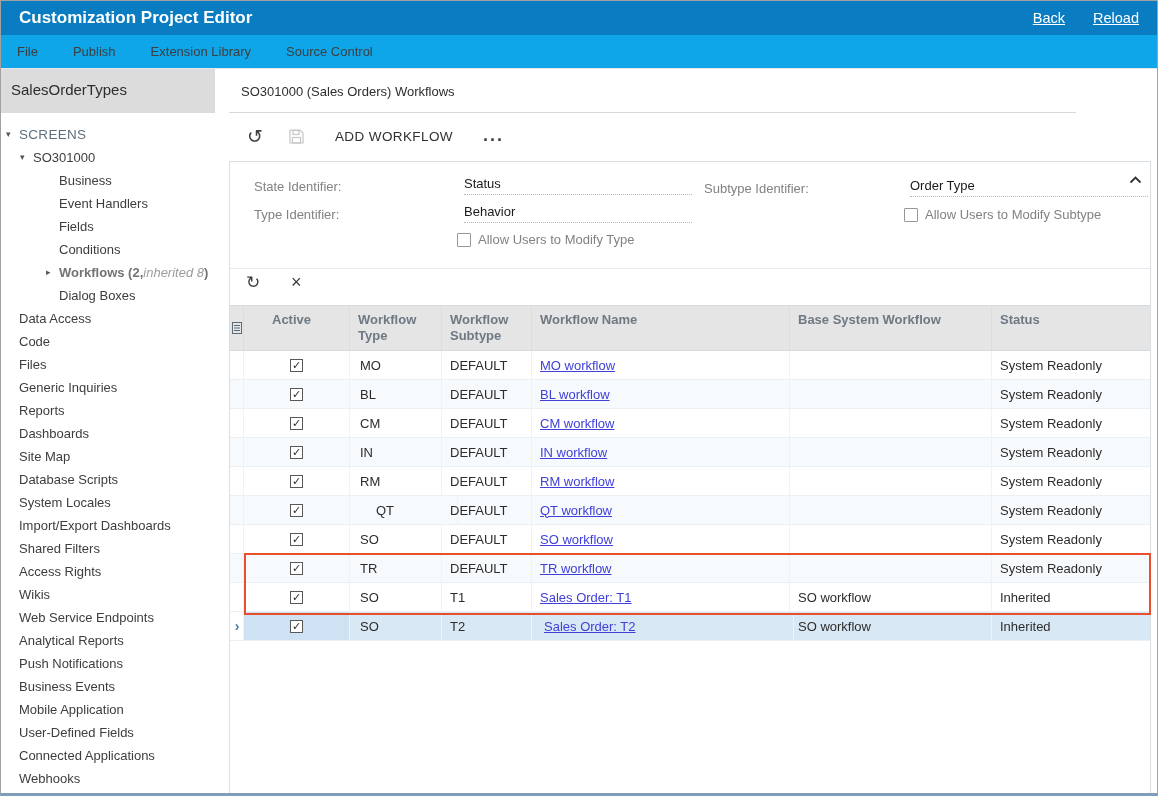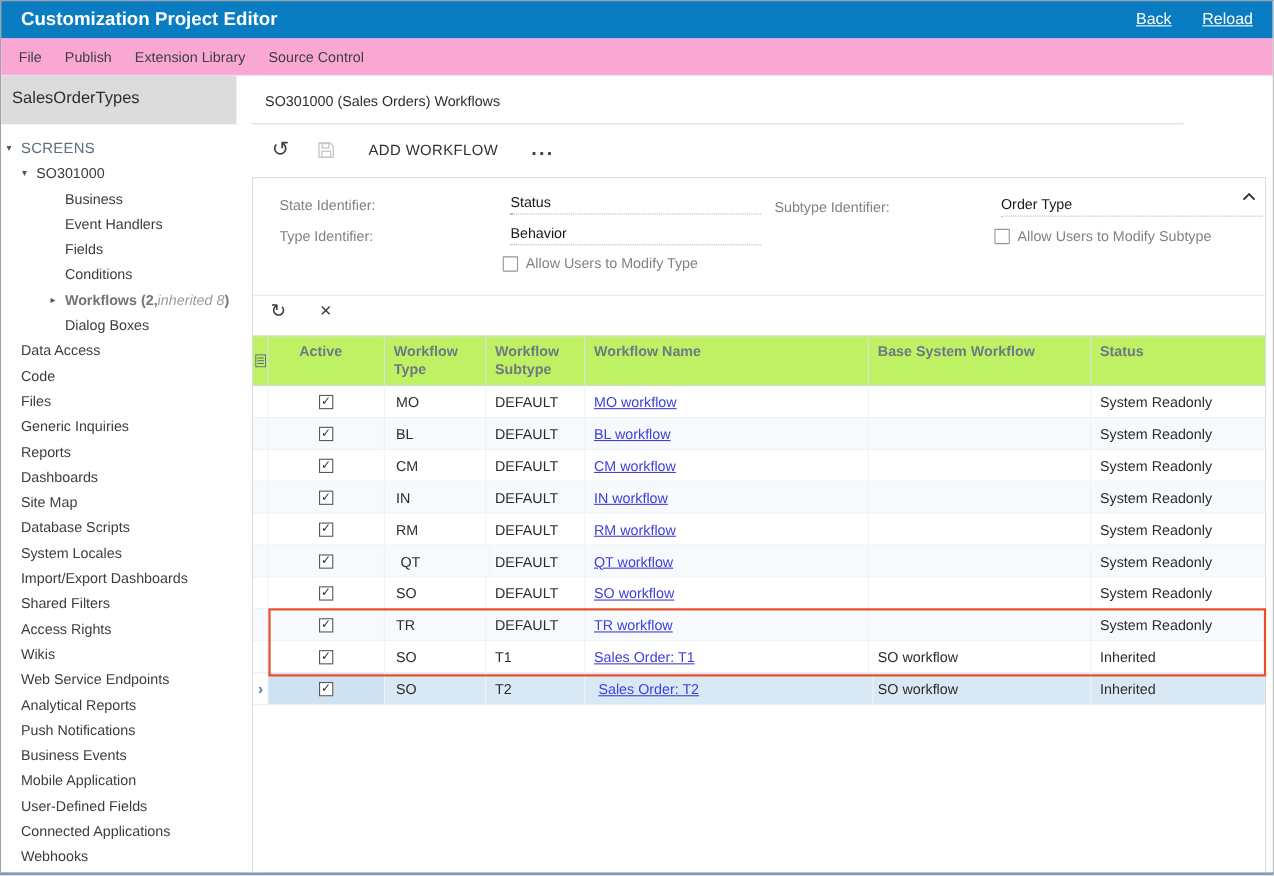--- a/index.html
+++ b/index.html
@@ -8,22 +8,22 @@
     border:1px solid #a2a2a2;border-bottom:3px solid #7f9db9;background:#fff;overflow:hidden;}
 
   
   .titlebar{position:absolute;left:0;top:0;right:0;height:34px;background:#0a7dc2;
     display:flex;align-items:center;padding:0 18px;box-sizing:border-box;}
   .titlebar .title{color:#fff;font-size:17px;font-weight:bold;}
   .titlebar .links{margin-left:auto;display:flex;gap:28px;}
   .titlebar .links a{color:#fff;font-size:14.5px;text-decoration:underline;cursor:pointer;}
 
   
-  .menubar{position:absolute;left:0;top:34px;right:0;height:34px;background:#f9a8d4;
-    display:flex;align-items:center;gap:21px;padding-left:16px;font-size:13px;color:#3e3e3e;
+  .menubar{position:absolute;left:0;top:34px;right:0;height:34px;background:#0ea5e9;
+    display:flex;align-items:center;gap:35px;padding-left:16px;font-size:13px;color:#3e3e3e;
     border-bottom:1px solid #e6e6e6;box-sizing:border-box;}
   .menubar .mi{cursor:default;}
 
   
   .sidebar{position:absolute;left:0;top:68px;width:238px;bottom:0;background:#fff;
     border-right:1px solid #c9c9c9;box-sizing:border-box;}
   .sb-header{position:relative;height:44px;background:#dcdcdc;}
   .sb-title{position:absolute;left:10px;top:12px;font-size:15px;color:#2d2d2d;}
   .sb-collapse{position:absolute;right:0;top:0;width:23px;height:44px;background:#fff;
     display:flex;align-items:center;justify-content:center;font-size:9px;color:#222;cursor:pointer;}
@@ -55,21 +55,21 @@
   .f-value{position:absolute;font-size:13px;color:#1a1a1a;border-bottom:1px dotted #b8b8b8;padding-bottom:3px;cursor:text;}
   .cb-row{position:absolute;display:flex;align-items:center;gap:7px;font-size:13px;color:#828282;}
   .cb{width:14px;height:14px;border:1px solid #979797;border-radius:1px;background:#fff;box-sizing:border-box;cursor:pointer;}
   .panel-caret{position:absolute;right:8px;top:8px;cursor:pointer;}
 
   .sect-rule{position:absolute;left:0;right:0;top:106px;height:1px;background:#e7ebef;}
   .g-refresh{position:absolute;left:16px;top:112px;font-size:17px;color:#3b3b3b;cursor:pointer;line-height:1;}
   .g-del{position:absolute;left:61px;top:111px;font-size:18px;color:#3b3b3b;cursor:pointer;line-height:1;}
 
   
-  .g-head{position:absolute;left:0;right:0;top:143px;height:46px;background:#bef264;
+  .g-head{position:absolute;left:0;right:0;top:143px;height:46px;background:#e5e5e5;
     border-top:1px solid #d6dbdf;border-bottom:1px solid #d6dbdf;box-sizing:border-box;}
   .hcell{position:absolute;top:0;height:100%;box-sizing:border-box;border-right:1px solid #d9dee3;
     font-size:13px;font-weight:bold;color:#6e7984;padding:6px 6px 0 8px;line-height:16px;cursor:pointer;}
   .hsel{display:flex;align-items:center;justify-content:center;padding:0;}
   .rows{position:absolute;left:0;right:0;top:189px;bottom:0;}
   .row{position:absolute;left:0;right:0;height:29px;border-bottom:1px solid #ebf0f4;box-sizing:border-box;background:#fff;}
   .row.alt{background:#f6fafd;}
   .row.sel{background:#d9e8f5;}
   .cell{position:absolute;top:0;height:100%;display:flex;align-items:center;box-sizing:border-box;
     padding-left:8px;font-size:13px;color:#2c2c2c;border-right:1px solid #f0f3f6;overflow:hidden;white-space:nowrap;}
@@ -276,21 +276,21 @@
             </div>
           <div class="cell" style="left:560px;width:202px;"></div>
           <div class="cell" style="left:762px;width:160px;border-right:none;">System Readonly</div>
         </div>
 
         <div class="row alt" style="top:145px;">
           <div class="cell" style="left:0;width:14px;padding-left:0;"></div>
           <div class="cell ccb" style="left:14px;width:106px;">
               <span class="gcb">✓</span>
             </div>
-          <div class="cell" style="left:124px;width:92px;padding-left:10px;">QT</div>
+          <div class="cell" style="left:136px;width:92px;padding-left:10px;">QT</div>
           <div class="cell" style="left:212px;width:90px;">DEFAULT</div>
           <div class="cell" style="left:302px;width:258px;">
               <a>QT workflow</a>
             </div>
           <div class="cell" style="left:560px;width:202px;"></div>
           <div class="cell" style="left:762px;width:160px;border-right:none;">System Readonly</div>
         </div>
 
         <div class="row" style="top:174px;">
           <div class="cell" style="left:0;width:14px;padding-left:0;"></div>

